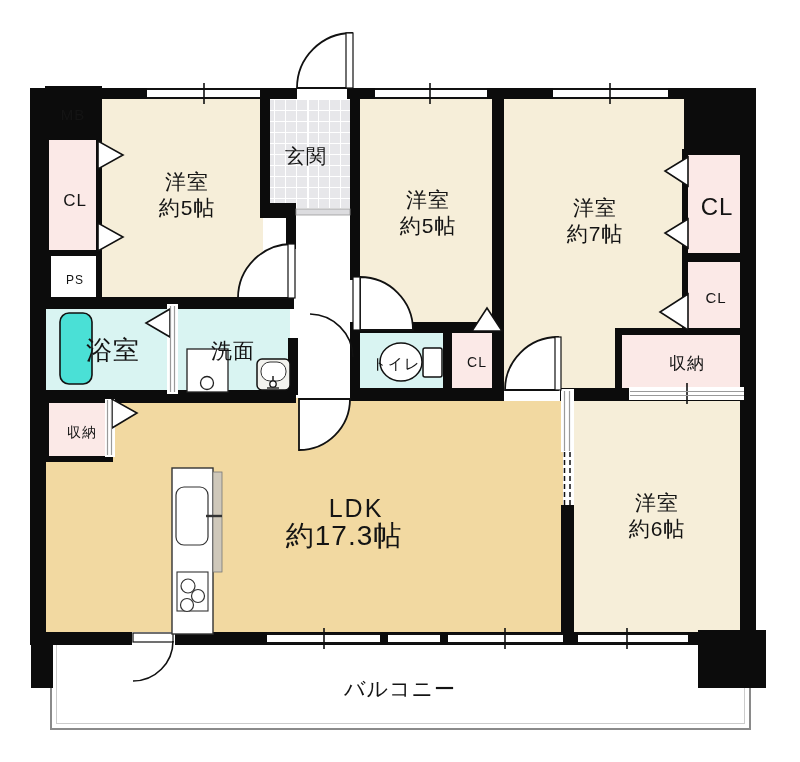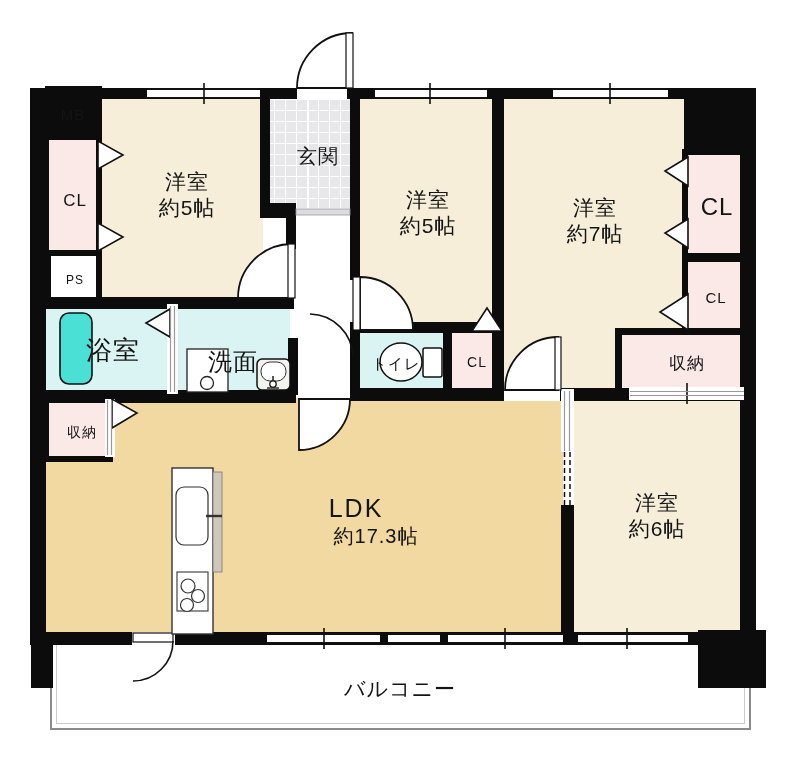--- a/index.html
+++ b/index.html
@@ -183,32 +183,32 @@
       <circle cx="198" cy="596" r="6.5" fill="#fff" stroke="#333" stroke-width="1.2"></circle>
       <circle cx="187" cy="605" r="6.5" fill="#fff" stroke="#333" stroke-width="1.2"></circle>
     </g>
   </svg>
 
   <div class="lbl z7" style="left:73px;top:114px;font-size:15px">MB</div>
   <div class="lbl z7" style="left:75px;top:200px;font-size:17px">CL</div>
   <div class="lbl z7" style="left:75px;top:280px;font-size:12px">PS</div>
   <div class="lbl z7" style="left:187px;top:181px;font-size:21px">洋室</div>
   <div class="lbl z7" style="left:187px;top:207px;font-size:21px">約5帖</div>
-  <div class="lbl z7" style="left:318px;top:156px;font-size:20px">玄関</div>
+  <div class="lbl z7" style="left:306px;top:156px;font-size:20px">玄関</div>
   <div class="lbl z7" style="left:428px;top:199px;font-size:21px">洋室</div>
   <div class="lbl z7" style="left:428px;top:225px;font-size:21px">約5帖</div>
   <div class="lbl z7" style="left:595px;top:207px;font-size:21px">洋室</div>
   <div class="lbl z7" style="left:595px;top:233px;font-size:21px">約7帖</div>
   <div class="lbl z7" style="left:717px;top:207px;font-size:24px">CL</div>
   <div class="lbl z7" style="left:716px;top:297px;font-size:15px">CL</div>
   <div class="lbl z7" style="left:113px;top:350px;font-size:26px">浴室</div>
-  <div class="lbl z7" style="left:233px;top:362px;font-size:24px">洗面</div>
+  <div class="lbl z7" style="left:233px;top:350px;font-size:21px">洗面</div>
   <div class="lbl z7" style="left:396px;top:363px;font-size:15px">トイレ</div>
   <div class="lbl z7" style="left:477px;top:362px;font-size:14px">CL</div>
   <div class="lbl z7" style="left:82px;top:432px;font-size:14px">収納</div>
   <div class="lbl z7" style="left:687px;top:363px;font-size:17px">収納</div>
   <div class="lbl z7" style="left:356px;top:508px;font-size:25px;letter-spacing:2px">LDK</div>
-  <div class="lbl z7" style="left:376px;top:536px;font-size:20px">約17.3帖</div>
+  <div class="lbl z7" style="left:344px;top:536px;font-size:28px">約17.3帖</div>
   <div class="lbl z7" style="left:657px;top:502px;font-size:21px">洋室</div>
   <div class="lbl z7" style="left:657px;top:528px;font-size:21px">約6帖</div>
   <div class="lbl z7" style="left:400px;top:688px;font-size:21px">バルコニー</div>
 
 </div>
 
 </body></html>

